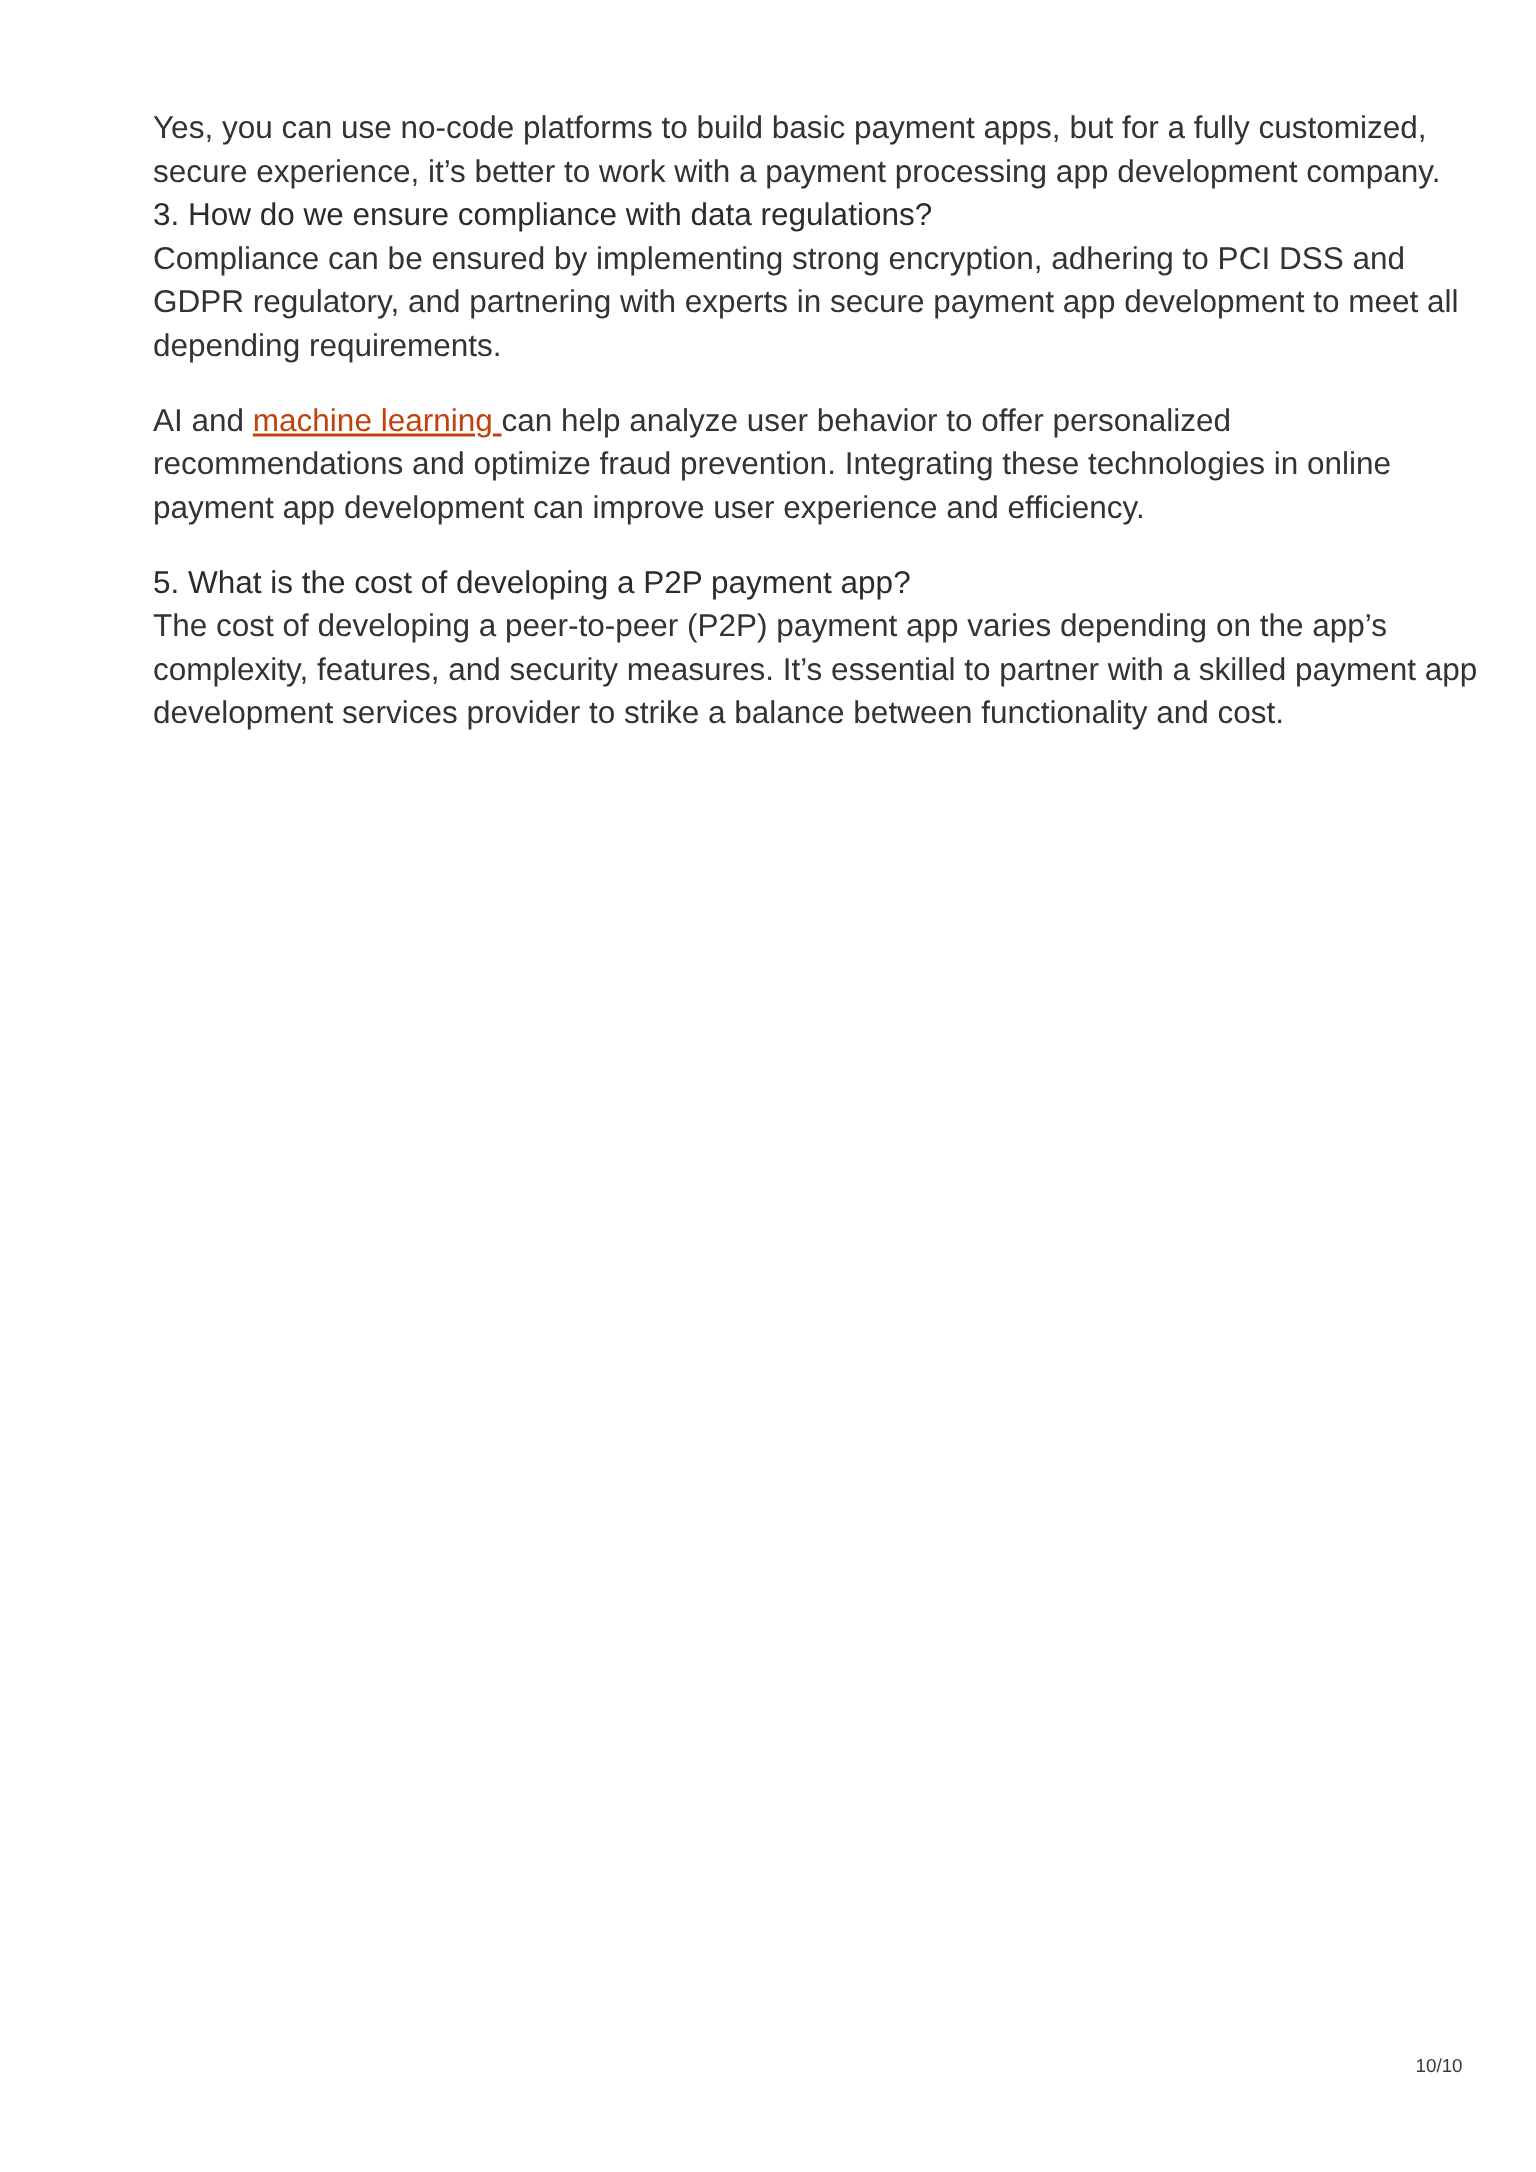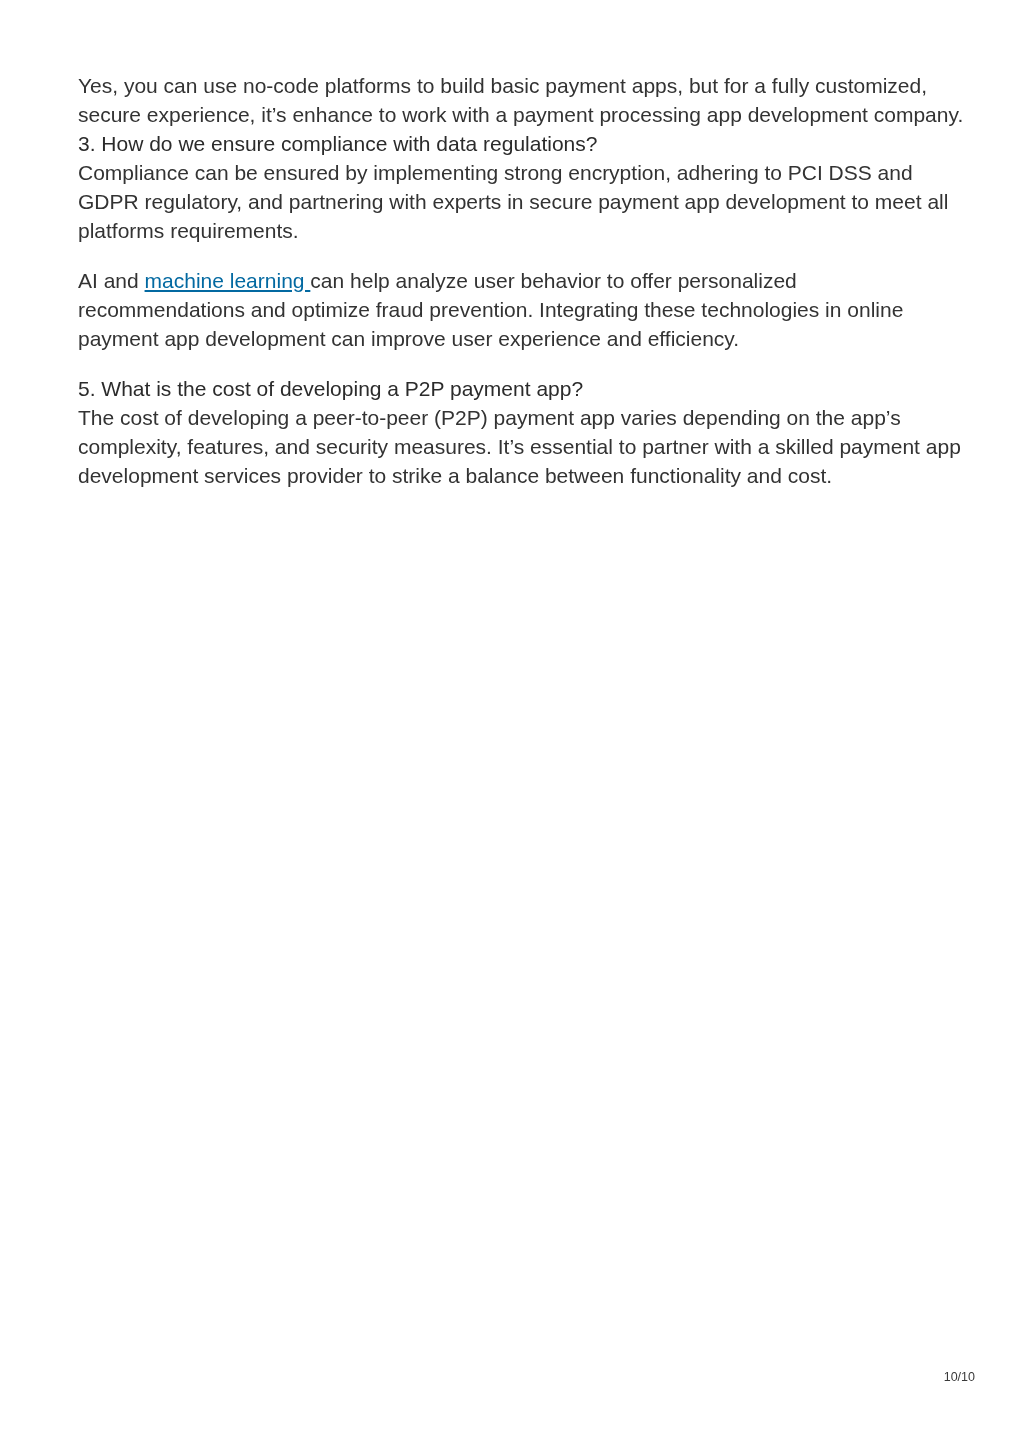--- a/index.html
+++ b/index.html
@@ -19,27 +19,27 @@
   }
   .content {
     position: absolute;
     left: 78px;
     top: 71px;
     width: 880px;
     font-size: 21px;
     line-height: 29px;
   }
   .block + .block { margin-top: 21px; }
-  .line { white-space: pre; }
+  .line { white-space: pre; margin-left: 24px; }
   .bold {
     font-weight: normal;
     color: #2b2b2b;
   }
   .link {
-    color: #0369a1;
+    color: #c2410c;
     text-decoration: underline;
     white-space: pre;
     cursor: pointer;
   }
   .page-number {
     position: absolute;
     top: 1370px;
     right: 49px;
     font-size: 12.5px;
     line-height: 15px;
@@ -48,25 +48,25 @@
 </style>
 </head>
 <body>
 
 <div class="page">
 
   <main class="content">
 
     <section class="block">
       <div class="line">Yes, you can use no-code platforms to build basic payment apps, but for a fully customized,</div>
-      <div class="line">secure experience, it’s enhance to work with a payment processing app development company.</div>
+      <div class="line">secure experience, it’s better to work with a payment processing app development company.</div>
       <div class="line bold">3. How do we ensure compliance with data regulations?</div>
       <div class="line">Compliance can be ensured by implementing strong encryption, adhering to PCI DSS and</div>
       <div class="line">GDPR regulatory, and partnering with experts in secure payment app development to meet all</div>
-      <div class="line">platforms requirements.</div>
+      <div class="line">depending requirements.</div>
     </section>
 
     <section class="block">
       <div class="line"><span>AI and </span><a class="link">machine learning </a><span>can help analyze user behavior to offer personalized</span></div>
       <div class="line">recommendations and optimize fraud prevention. Integrating these technologies in online</div>
       <div class="line">payment app development can improve user experience and efficiency.</div>
     </section>
 
     <section class="block">
       <div class="line bold">5. What is the cost of developing a P2P payment app?</div>

